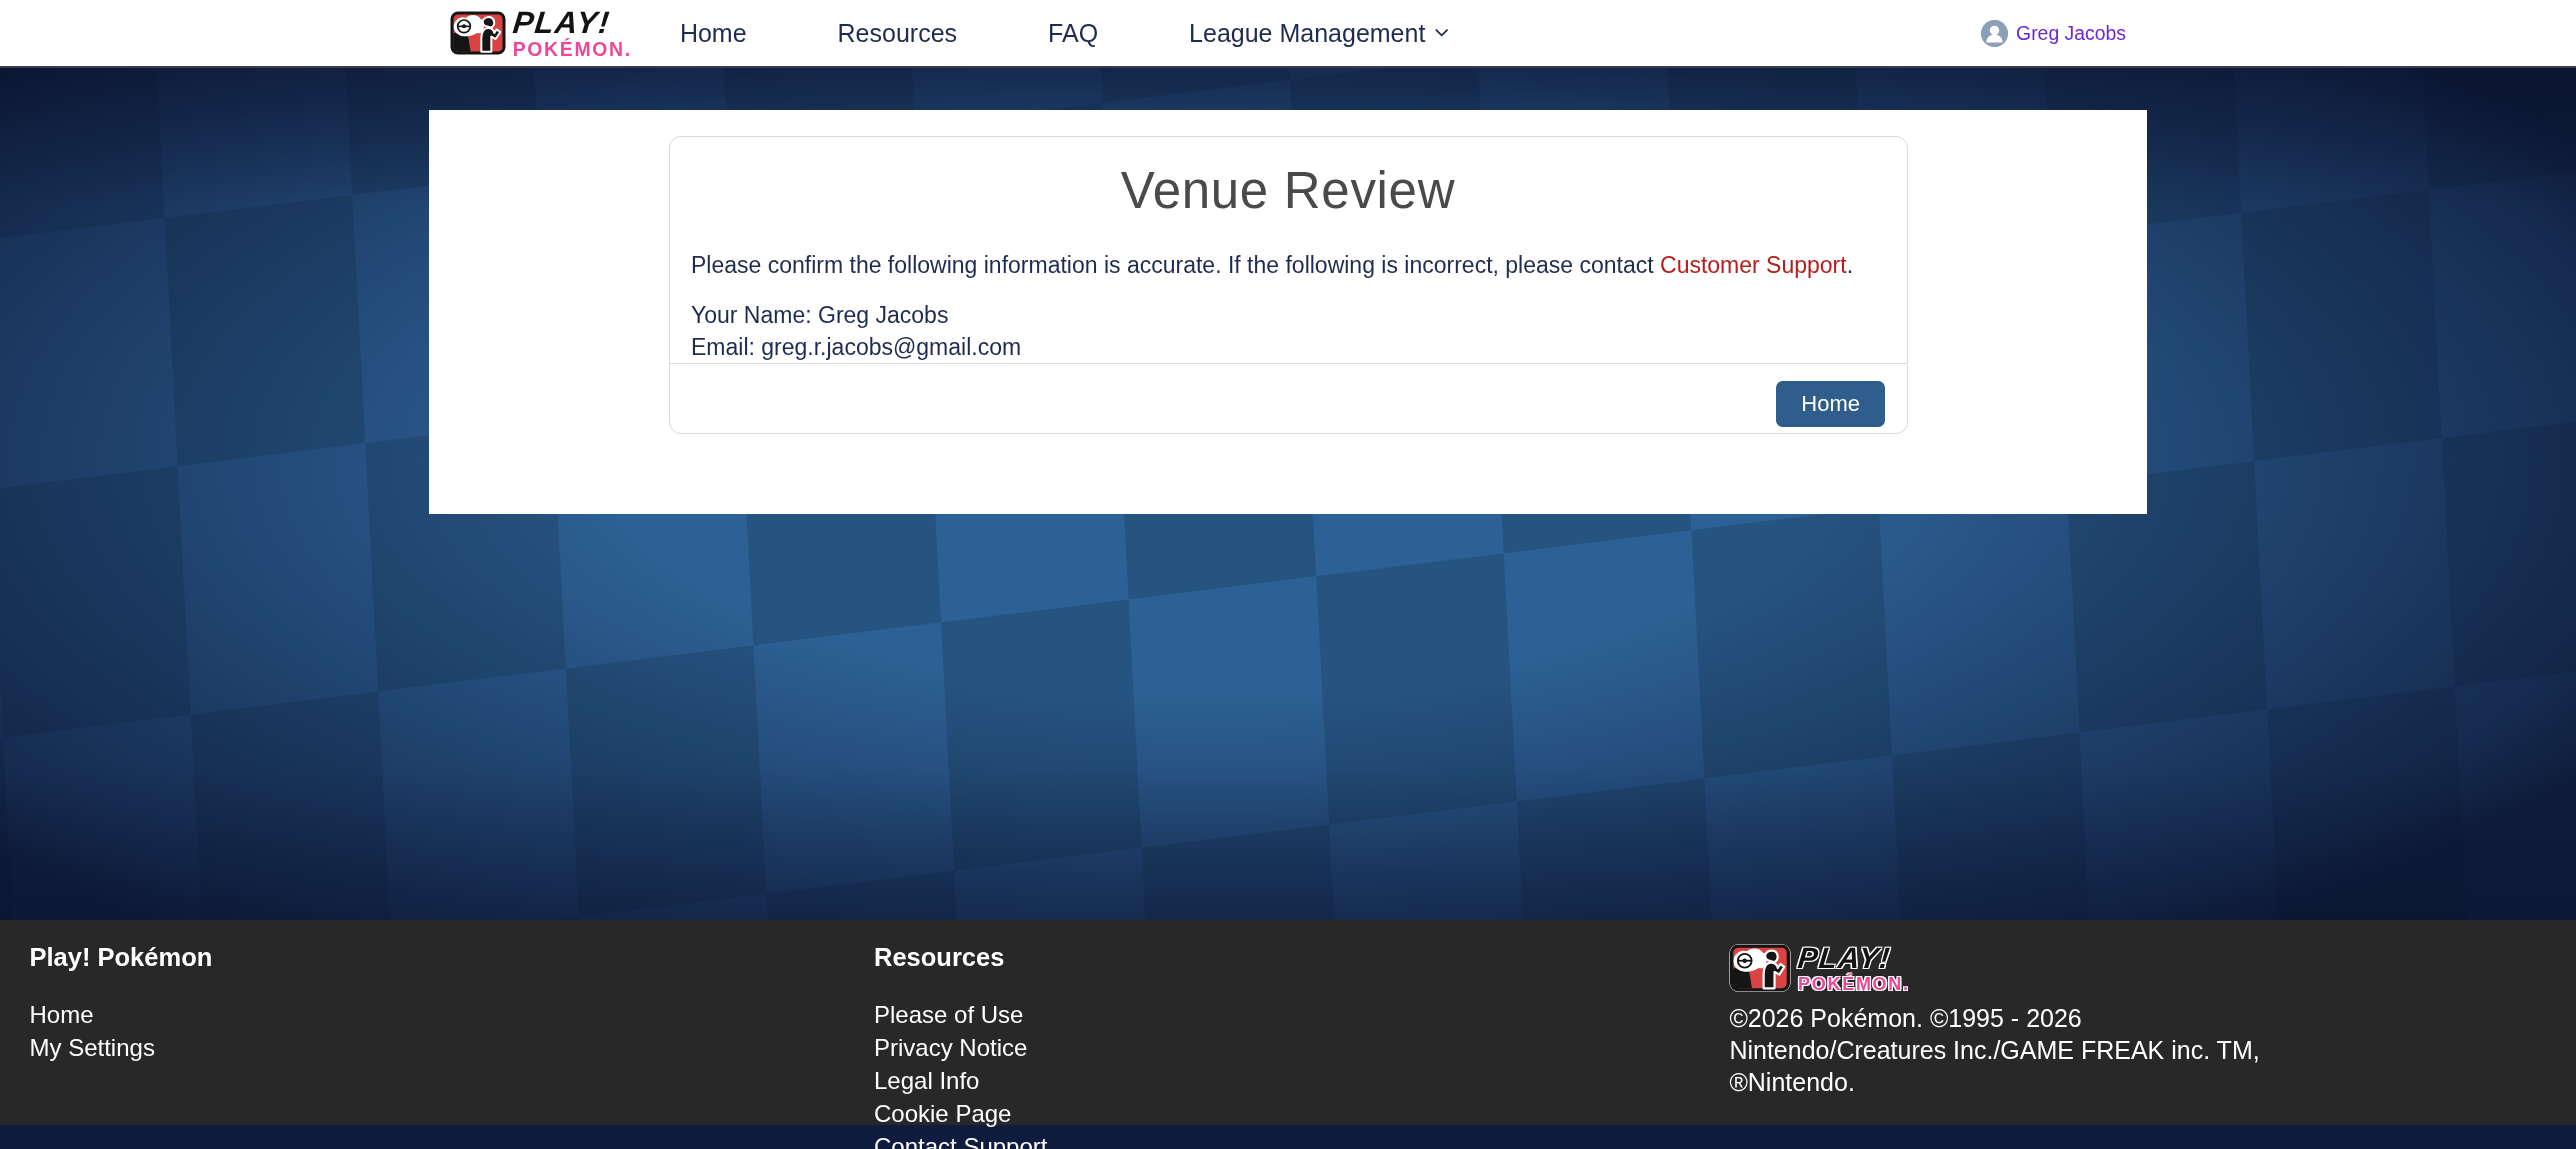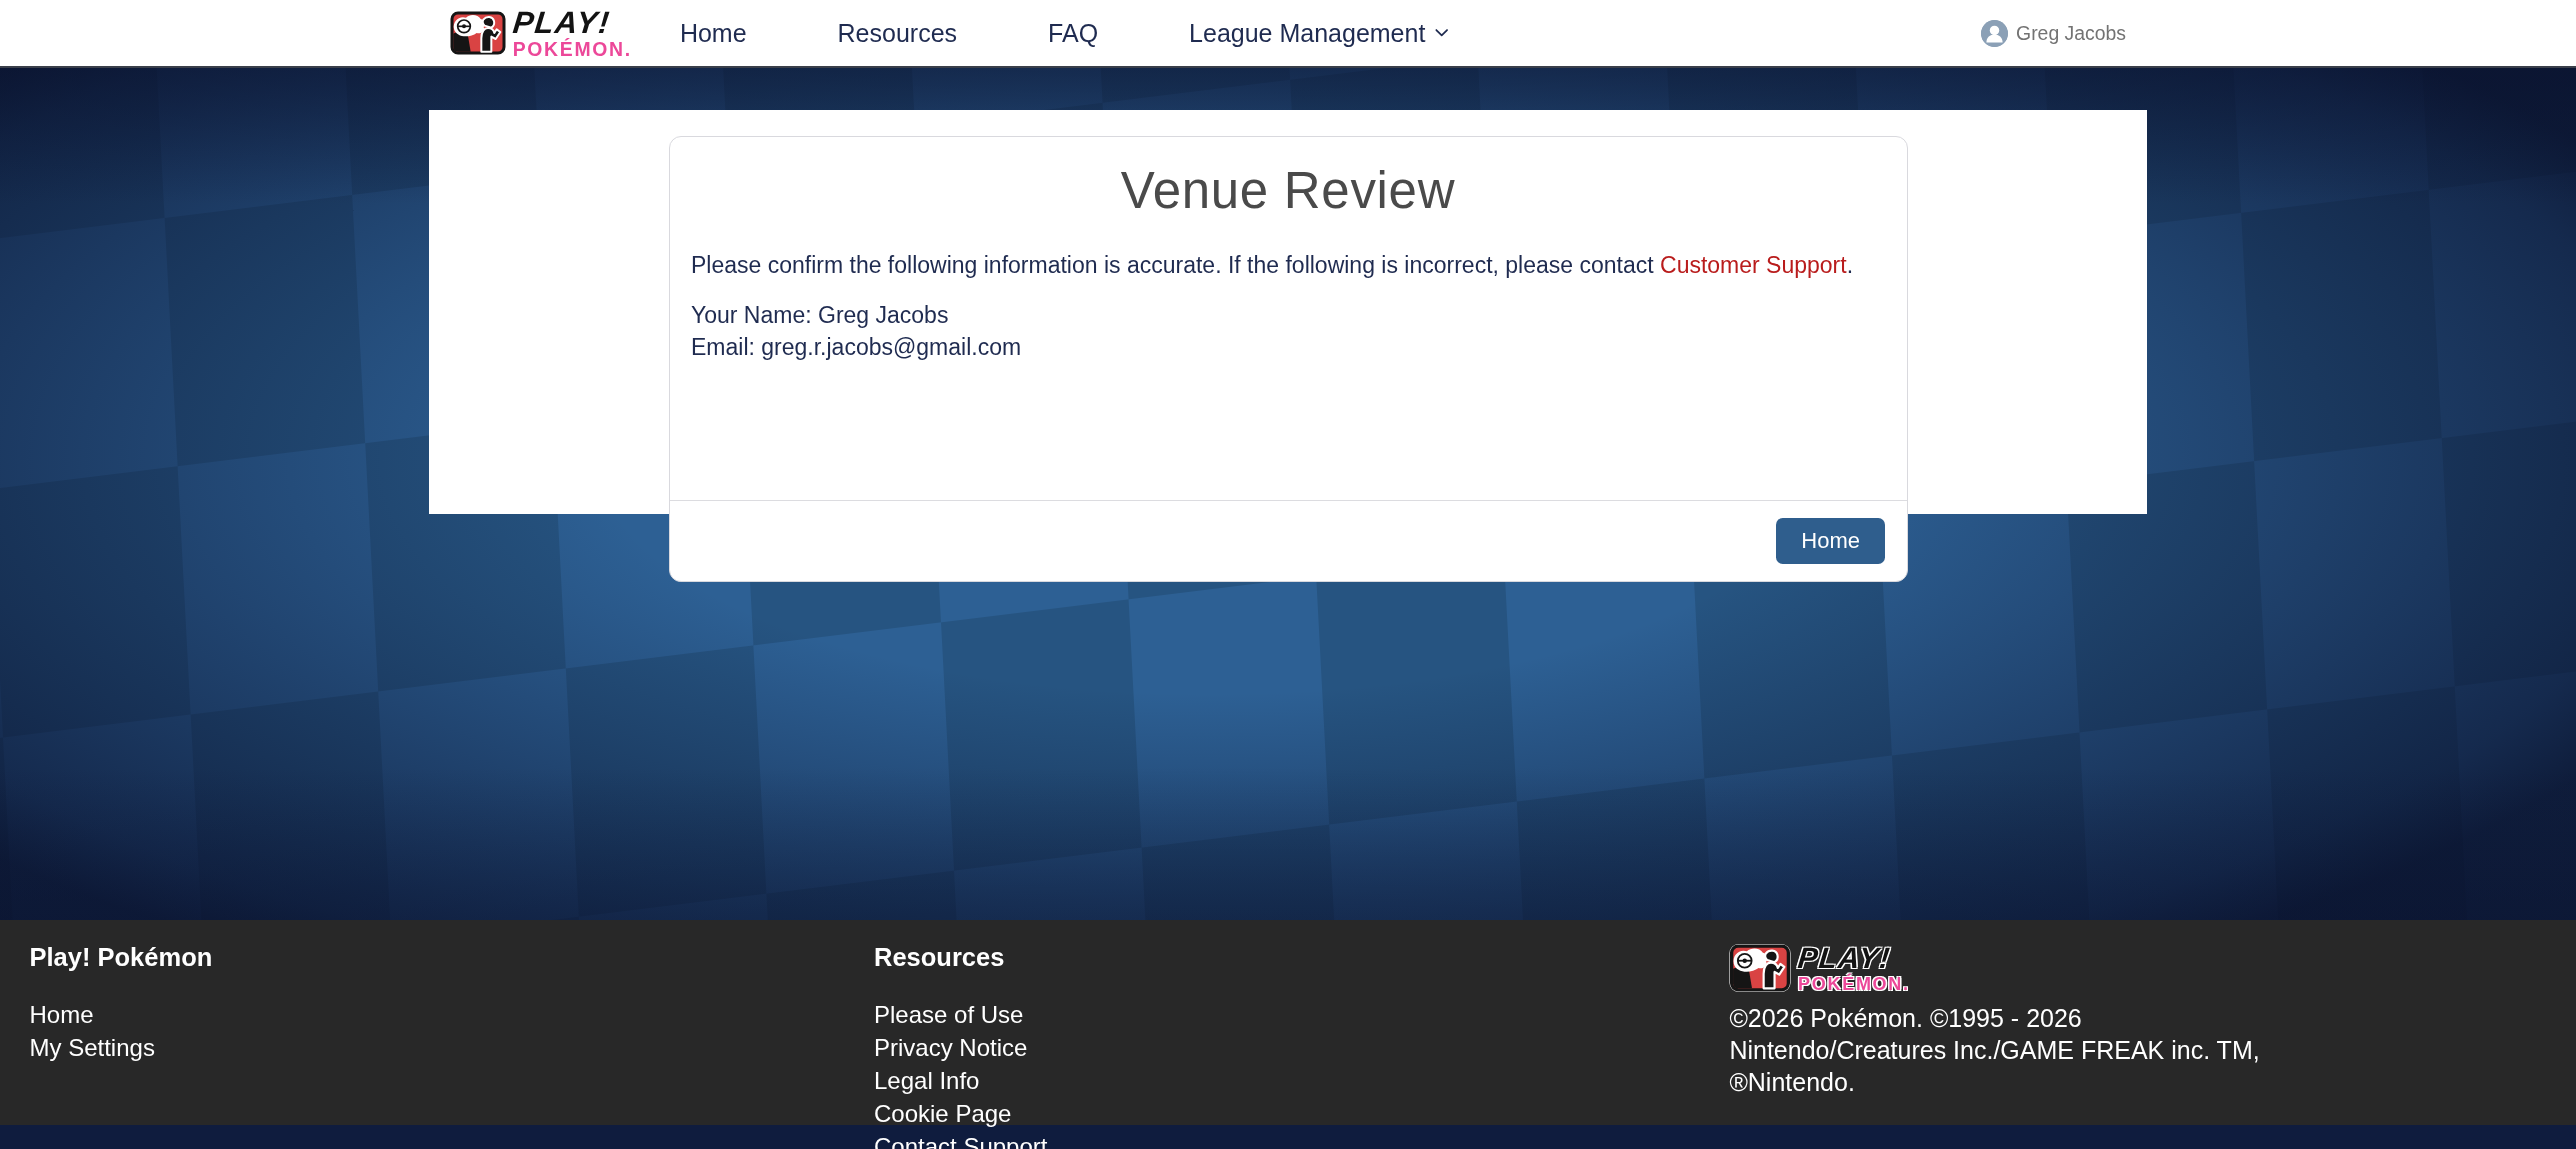--- a/index.html
+++ b/index.html
@@ -19,40 +19,40 @@
   .brand-poke { font-weight:700; font-size:19.4px; letter-spacing:1.7px; color:#ec4899; margin-top:2px;
                 text-shadow:-1.3px -1.3px 0 #fff,1.3px -1.3px 0 #fff,-1.3px 1.3px 0 #fff,1.3px 1.3px 0 #fff; }
 
   .nav-links { display:flex; gap:91px; margin-left:48px; }
   .nav-link { font-size:25px; color:#1f2b50; text-decoration:none; cursor:pointer;
               display:flex; align-items:center; }
   .chev { margin-left:8px; }
 
   .user-chip { margin-left:auto; display:flex; align-items:center; cursor:pointer; }
   .avatar { width:27px; height:27px; border-radius:50%; background:#8ba0b6; display:block; }
-  .user-name { font-size:19.4px; color:#737373; margin-left:8px; }
+  .user-name { font-size:19.4px; color:#6d28d9; margin-left:8px; }
 
   
   .hero { position:relative; height:852px; overflow:hidden; background:#2d6094; }
   .checker { position:absolute; left:-15%; top:-30%; width:145%; height:175%;
              background:conic-gradient(#2d6094 0 25%, #265481 0 50%, #2d6094 0 75%, #265481 0);
              background-size:378px 496px;
              transform:rotate(-7deg) skewX(-4deg); }
   .vignette { position:absolute; inset:0;
       background:
         linear-gradient(180deg, rgba(9,16,44,0.50) 0%, rgba(9,16,44,0) 16%),
         linear-gradient(0deg,   rgba(9,16,44,0.35) 0%, rgba(9,16,44,0) 18%),
         radial-gradient(ellipse 62% 72% at 47% 46%,
             rgba(9,16,44,0) 38%, rgba(9,16,44,0.38) 68%,
             rgba(9,16,44,0.68) 92%, rgba(8,14,40,0.82) 100%); }
 
   .content-wrap { position:absolute; left:429px; top:42px; width:1718px; height:404px;
                   background:#ffffff; }
 
-  .card { width:1239px; height:446px; margin:26px auto 0; background:#ffffff;
+  .card { width:1239px; height:298px; margin:26px auto 0; background:#ffffff;
           border:1.3px solid #d9d9de; border-radius:12px;
           display:flex; flex-direction:column; overflow:hidden; }
   .card-body { flex:1; padding:19px 21.5px 0; }
   .card-title { font-size:51px; font-weight:400; color:#4a4a4a; text-align:center;
                 margin:5.4px 0 31px; letter-spacing:0.7px; }
   .intro { font-size:23px; color:#1f2b50; line-height:29.5px; margin-bottom:18px; }
   .intro a { color:#b91c1c; text-decoration:none; cursor:pointer; }
   .field-line { font-size:23px; color:#1f2b50; line-height:32px; }
   .card-footer { border-top:1.3px solid #dcdce0; padding:17px 21.5px; text-align:right; }
   .btn-next { display:inline-block; background:#2f5e8d; color:#ffffff; font-size:22px;

